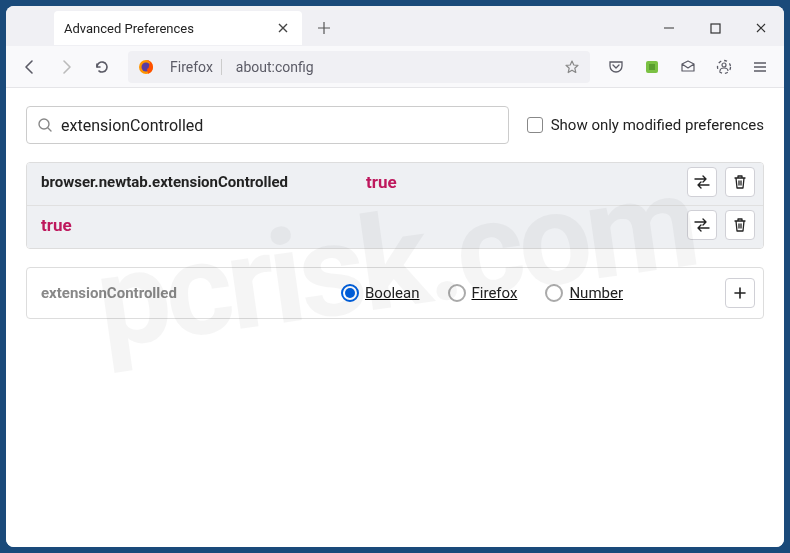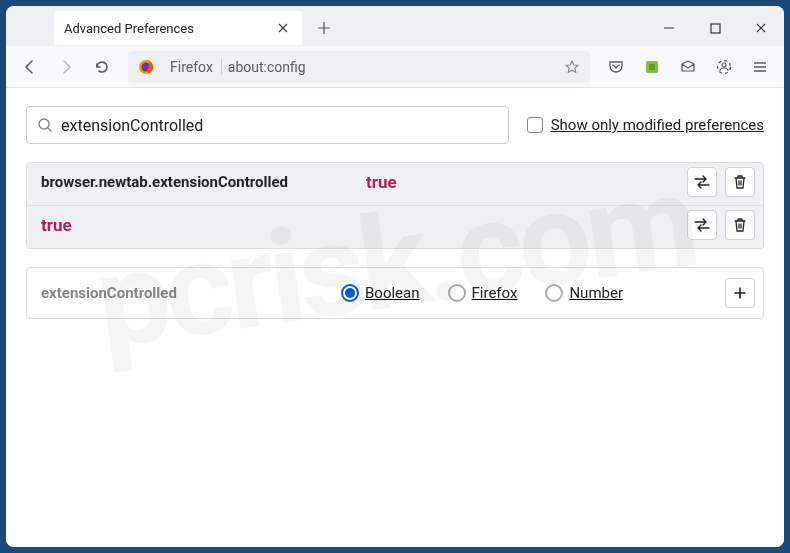--- a/index.html
+++ b/index.html
@@ -12,29 +12,29 @@
 .tab-close { width: 18px; height: 18px; display: flex; align-items: center; justify-content: center; color: #444; cursor: pointer; font-size: 16px; }
 .new-tab { width: 28px; height: 28px; margin-left: 8px; display: flex; align-items: center; justify-content: center; color: #555; font-size: 20px; cursor: pointer; }
 .window-controls { margin-left: auto; display: flex; }
 .wc-btn { width: 46px; height: 40px; display: flex; align-items: center; justify-content: center; cursor: pointer; color: #333; }
 
 .toolbar { height: 42px; background: #f9f9fb; border-bottom: 1px solid #e5e5e8; display: flex; align-items: center; padding: 0 8px; gap: 4px; }
 .nav-btn { width: 32px; height: 32px; display: flex; align-items: center; justify-content: center; color: #5b5b66; cursor: pointer; border-radius: 4px; }
 .nav-btn.disabled { color: #bbb; }
 .addr-bar { flex: 1; height: 32px; background: #f0f0f4; border-radius: 4px; display: flex; align-items: center; padding: 0 10px; margin: 0 6px; gap: 6px; }
 .addr-identity { display: flex; align-items: center; gap: 16px; padding-right: 8px; border-right: 1px solid #ccc; }
-.addr-text { font-size: 14px; color: #5b5b66; flex: 1; }
+.addr-text { font-size: 14px; color: #5b5b66; flex: 1; margin-left: 8px; }
 .star { color: #888; }
 .tb-icon { width: 32px; height: 32px; display: flex; align-items: center; justify-content: center; cursor: pointer; border-radius: 4px; }
 
 .content { flex: 1; background: #fff; padding: 18px 20px; overflow: auto; position: relative; }
 .search-row { display: flex; align-items: center; gap: 18px; margin-bottom: 18px; }
 .search-box { flex: 1; height: 38px; border: 1px solid #ccc; border-radius: 4px; display: flex; align-items: center; padding: 0 10px; gap: 8px; }
 .search-box input { border: none; outline: none; font-size: 16px; flex: 1; color: #222; background: transparent; }
-.checkbox-wrap { display: flex; align-items: center; gap: 8px; font-size: 15px; color: #222; text-decoration: underline; }
+.checkbox-wrap { display: flex; align-items: center; gap: 8px; font-size: 15px; color: #222; }
 .chk { width: 16px; height: 16px; border: 1px solid #888; border-radius: 3px; }
 
 .pref-list { border: 1px solid #ddd; border-radius: 4px; overflow: hidden; margin-bottom: 18px; }
 .pref-row { display: flex; align-items: center; padding: 4px 8px 8px 14px; background: #eef0f3; }
 .pref-row + .pref-row { border-top: 1px solid #e0e0e0; }
 .pref-name { font-weight: 700; font-size: 15px; color: #222; width: 325px; line-height: 1.35; word-break: break-all; }
 .pref-value { font-weight: 700; font-size: 17px; color: #be185d; flex: 1; }
 .pref-actions { display: flex; gap: 8px; }
 .icon-btn { width: 30px; height: 30px; background: #fff; border: 1px solid #d0d0d6; border-radius: 4px; display: flex; align-items: center; justify-content: center; cursor: pointer; }
 

